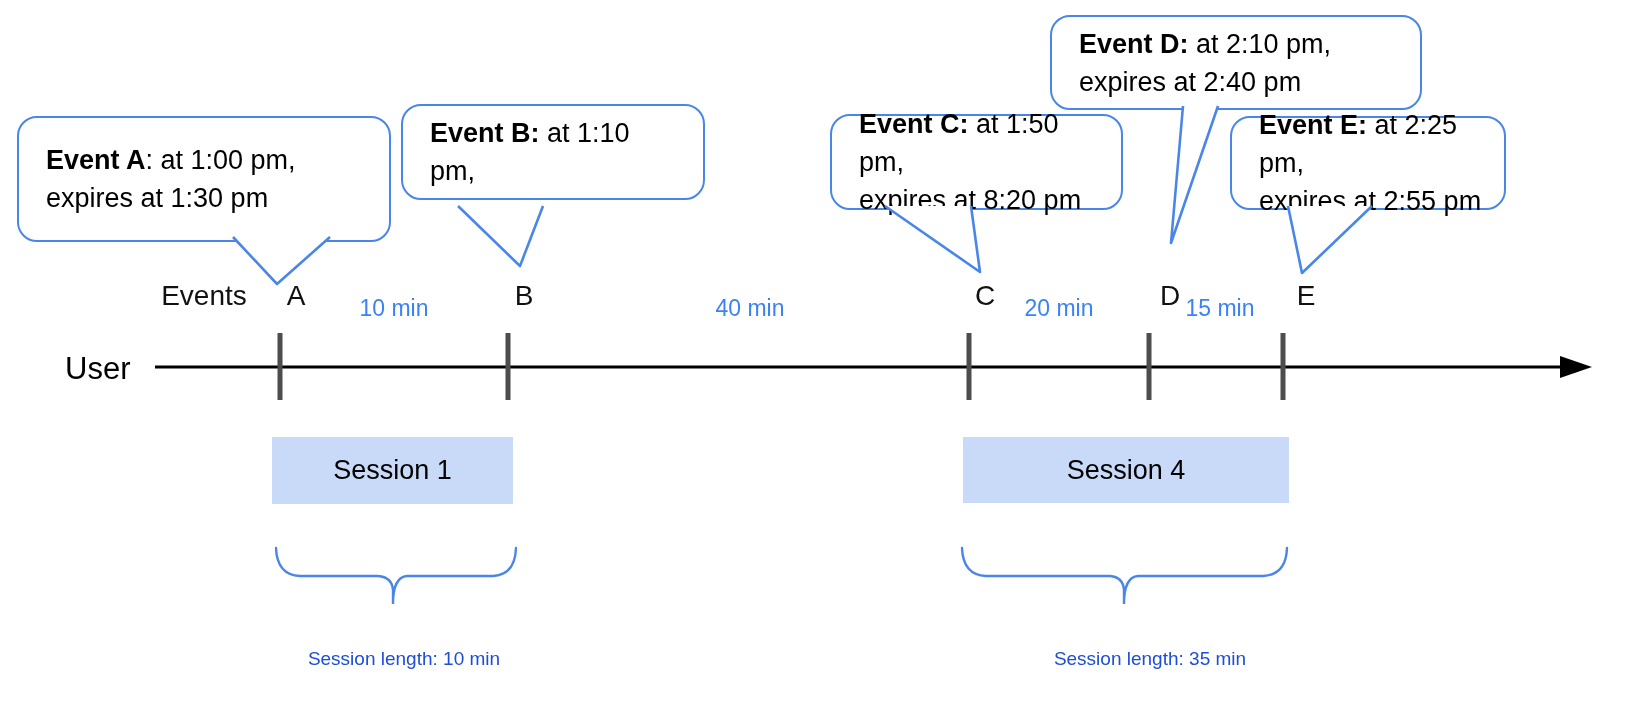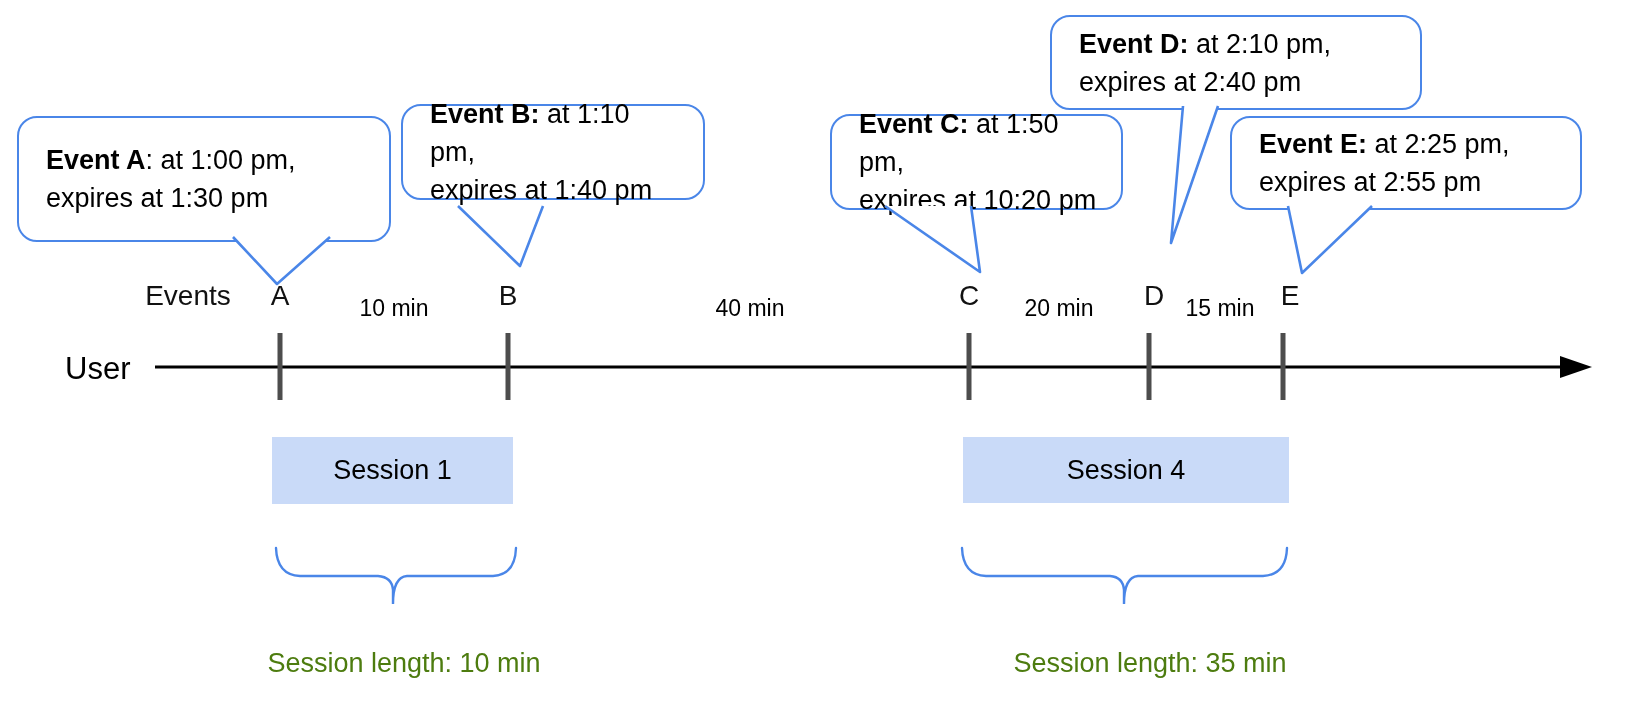--- a/index.html
+++ b/index.html
@@ -34,39 +34,40 @@
     box-sizing:border-box;
     display:flex;flex-direction:column;justify-content:center;
     padding-left:27px;padding-right:22px;
     font-size:27px;line-height:38px;color:#000;
   }
   .bubble b{font-weight:bold;}
   .axis-label{
     position:absolute;z-index:2;
     font-size:28px;color:#111;white-space:nowrap;
     transform:translateX(-50%);
+    margin-left:16px;
   }
   .gap-label{
     position:absolute;z-index:2;
-    font-size:23px;color:#000000;white-space:nowrap;
+    font-size:23px;color:#3b82f6;white-space:nowrap;
     transform:translateX(-50%);
   }
   .user-label{
     position:absolute;z-index:2;
     font-size:31px;color:#000;white-space:nowrap;
   }
   .session-box{
     position:absolute;z-index:2;
     background:var(--session-fill);
     display:flex;align-items:center;justify-content:center;
     font-size:27px;color:#000;
   }
   .length-label{
     position:absolute;z-index:2;
-    font-size:27px;color:#4d7c0f;white-space:nowrap;
+    font-size:19px;color:#1d4ed8;white-space:nowrap;
     transform:translateX(-50%);
   }
 </style>
 </head>
 <body>
 
 <div class="canvas">
 
   <svg class="overlay" viewBox="0 0 1634 702">
 
@@ -89,34 +90,33 @@
     <path class="tail" d="M1288,206 L1302,273 L1372,206"></path>
   </svg>
 
   <div class="bubble" style="left:17px;top:116px;width:374px;height:126px;">
     <div><b>Event A</b><span>: at 1:00 pm,</span></div>
     <div>expires at 1:30 pm</div>
   </div>
 
   <div class="bubble" style="left:401px;top:104px;width:304px;height:96px;">
     <div><b>Event B:</b><span> at 1:10 pm,</span></div>
-    <div>expires at 1:40 pm</div>
   </div>
 
   <div class="bubble" style="left:830px;top:114px;width:293px;height:96px;">
     <div><b>Event C:</b><span> at 1:50 pm,</span></div>
-    <div>expires at 10:20 pm</div>
+    <div>expires at 8:20 pm</div>
   </div>
 
   <div class="bubble" style="left:1050px;top:15px;width:372px;height:95px;">
     <div><b>Event D:</b><span> at 2:10 pm,</span></div>
     <div>expires at 2:40 pm</div>
   </div>
 
-  <div class="bubble" style="left:1230px;top:116px;width:352px;height:94px;">
+  <div class="bubble" style="left:1230px;top:116px;width:276px;height:94px;">
     <div><b>Event E:</b><span> at 2:25 pm,</span></div>
     <div>expires at 2:55 pm</div>
   </div>
 
   <span class="axis-label" style="left:188px;top:280px;">Events</span>
   <span class="axis-label" style="left:280px;top:280px;">A</span>
   <span class="axis-label" style="left:508px;top:280px;">B</span>
   <span class="axis-label" style="left:969px;top:280px;">C</span>
   <span class="axis-label" style="left:1154px;top:280px;">D</span>
   <span class="axis-label" style="left:1290px;top:280px;">E</span>

